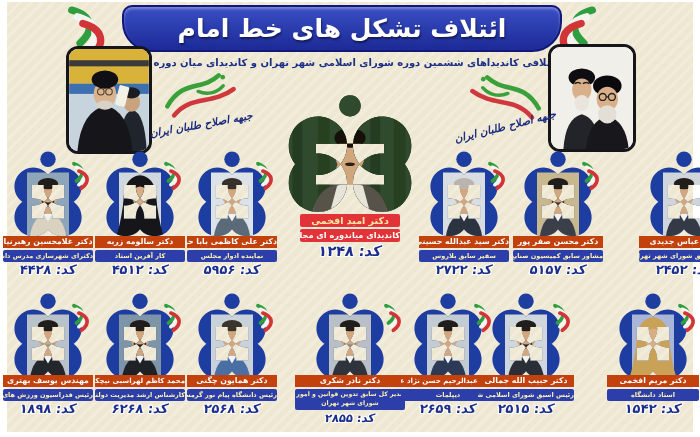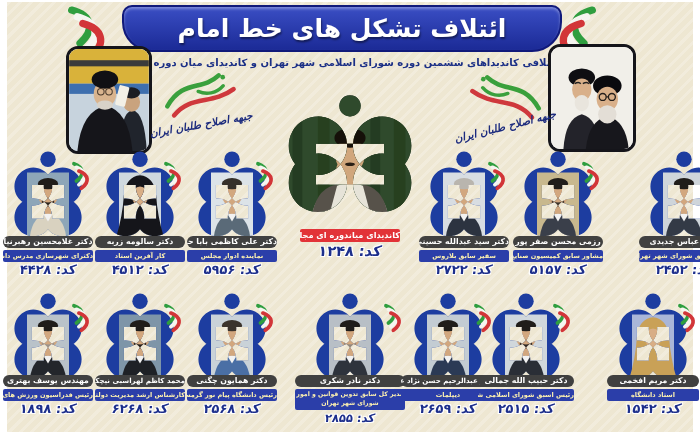--- a/index.html
+++ b/index.html
@@ -31,22 +31,22 @@
   .bird{width:96px;height:48px;display:block;margin:0 auto;}
   .logoR .bird{transform:scaleX(-1);}
   .logocap{margin-top:-2px;font-size:10.5px;font-weight:bold;font-style:italic;color:#1c2b7e;
            direction:rtl;transform:rotate(-10deg);white-space:nowrap;}
   
   .card{position:absolute;width:92px;top:150px;height:132px;}
   .card.r2{top:292px;height:142px;}
   .blob{position:absolute;left:50%;transform:translateX(-50%);top:0;width:70px;height:87px;}
   .blobfill{fill:#1d3da0;}
   .rib{position:absolute;right:4px;top:11px;width:21px;height:30px;}
-  .nbar{position:absolute;top:86px;left:1px;right:1px;height:12px;background:#404040;color:#fff;
-        font-size:7.8px;font-weight:bold;line-height:12px;text-align:center;border-radius:6px;
+  .nbar{position:absolute;top:86px;left:1px;right:1px;height:12px;background:#c2410c;color:#fff;
+        font-size:7.8px;font-weight:bold;line-height:12px;text-align:center;border-radius:0;
         direction:rtl;overflow:hidden;white-space:nowrap;}
   .dbar{position:absolute;top:99.5px;left:1px;right:1px;height:12px;background:#2b3ea9;color:#fcf0b0;
         font-size:6.5px;font-weight:bold;line-height:12px;text-align:center;border-radius:2px;
         direction:rtl;overflow:hidden;white-space:nowrap;}
   .code{position:absolute;top:112px;left:0;right:0;text-align:center;font-size:13px;font-weight:800;
         color:#1d2f8c;direction:rtl;transform:skewX(-7deg);
         text-shadow:-1px -1px 0 #fff,1px -1px 0 #fff,-1px 1px 0 #fff,1px 1px 0 #fff;}
   .r2 .nbar{top:83px;}
   .r2 .dbar{top:96.5px;}
   .r2 .code{top:109px;}
@@ -182,20 +182,21 @@
         <path d="M36 122 Q42 94 75 90 Q108 94 114 122 Z" fill="#e6e3d8"></path>
         <path d="M36 122 Q42 94 62 92 L54 122 Z" fill="#57524a"></path>
         <path d="M114 122 Q108 94 88 92 L96 122 Z" fill="#57524a"></path>
         <rect x="69" y="78" width="12" height="14" fill="#d0a67c"></rect>
         <ellipse cx="75" cy="62" rx="15" ry="18" fill="#d0a67c"></ellipse>
         <ellipse cx="75" cy="44" rx="16" ry="10" fill="#151009"></ellipse>
         <ellipse cx="75" cy="71" rx="5" ry="1.8" fill="#2a1f15"></ellipse>
         <ellipse cx="66" cy="78" rx="4.5" ry="8" fill="#d0a67c" transform="rotate(-18 66 78)"></ellipse>
       </g>
     </svg>
+    <div class="fn">دکتر امید افخمی</div>
     <div class="fr">کاندیدای میاندوره ای مجلس</div>
     <div class="fc">کد: ۱۲۴۸</div>
   </div>
 
   <div class="card" style="left:2px">
     <svg class="blob" viewBox="0 0 100 124" style="--pbg:#8ea6b8;--suit:#d9d2c0;--beard:#2a241f">
       <use href="#blob" class="blobfill"></use>
         <g clip-path="url(#blobclip)">
           <rect x="20" y="32" width="60" height="92" fill="var(--pbg)"></rect>
           <use href="#person-m"></use>
@@ -257,21 +258,21 @@
     <svg class="blob" viewBox="0 0 100 124" style="--pbg:#c8b88e;--suit:#3a3f4a;--beard:#3a332c">
       <use href="#blob" class="blobfill"></use>
         <g clip-path="url(#blobclip)">
           <rect x="20" y="32" width="60" height="92" fill="var(--pbg)"></rect>
           <use href="#person-m"></use>
         </g>
     </svg>
     <svg class="rib" viewBox="0 0 34 48">
         <use href="#ribbon"></use>
       </svg>
-    <div class="nbar">رزمی محسن صفر پور</div>
+    <div class="nbar">دکتر محسن صفر پور</div>
     <div class="dbar">مشاور سابق کمیسیون صنایع و معدن مجلس</div>
     <div class="code">کد: ۵۱۵۷</div>
   </div>
   <div class="card" style="left:638px">
     <svg class="blob" viewBox="0 0 100 124" style="--pbg:#cfd5da;--suit:#333a46">
       <use href="#blob" class="blobfill"></use>
         <g clip-path="url(#blobclip)">
           <rect x="20" y="32" width="60" height="92" fill="var(--pbg)"></rect>
           <use href="#person-m"></use>
         </g>

